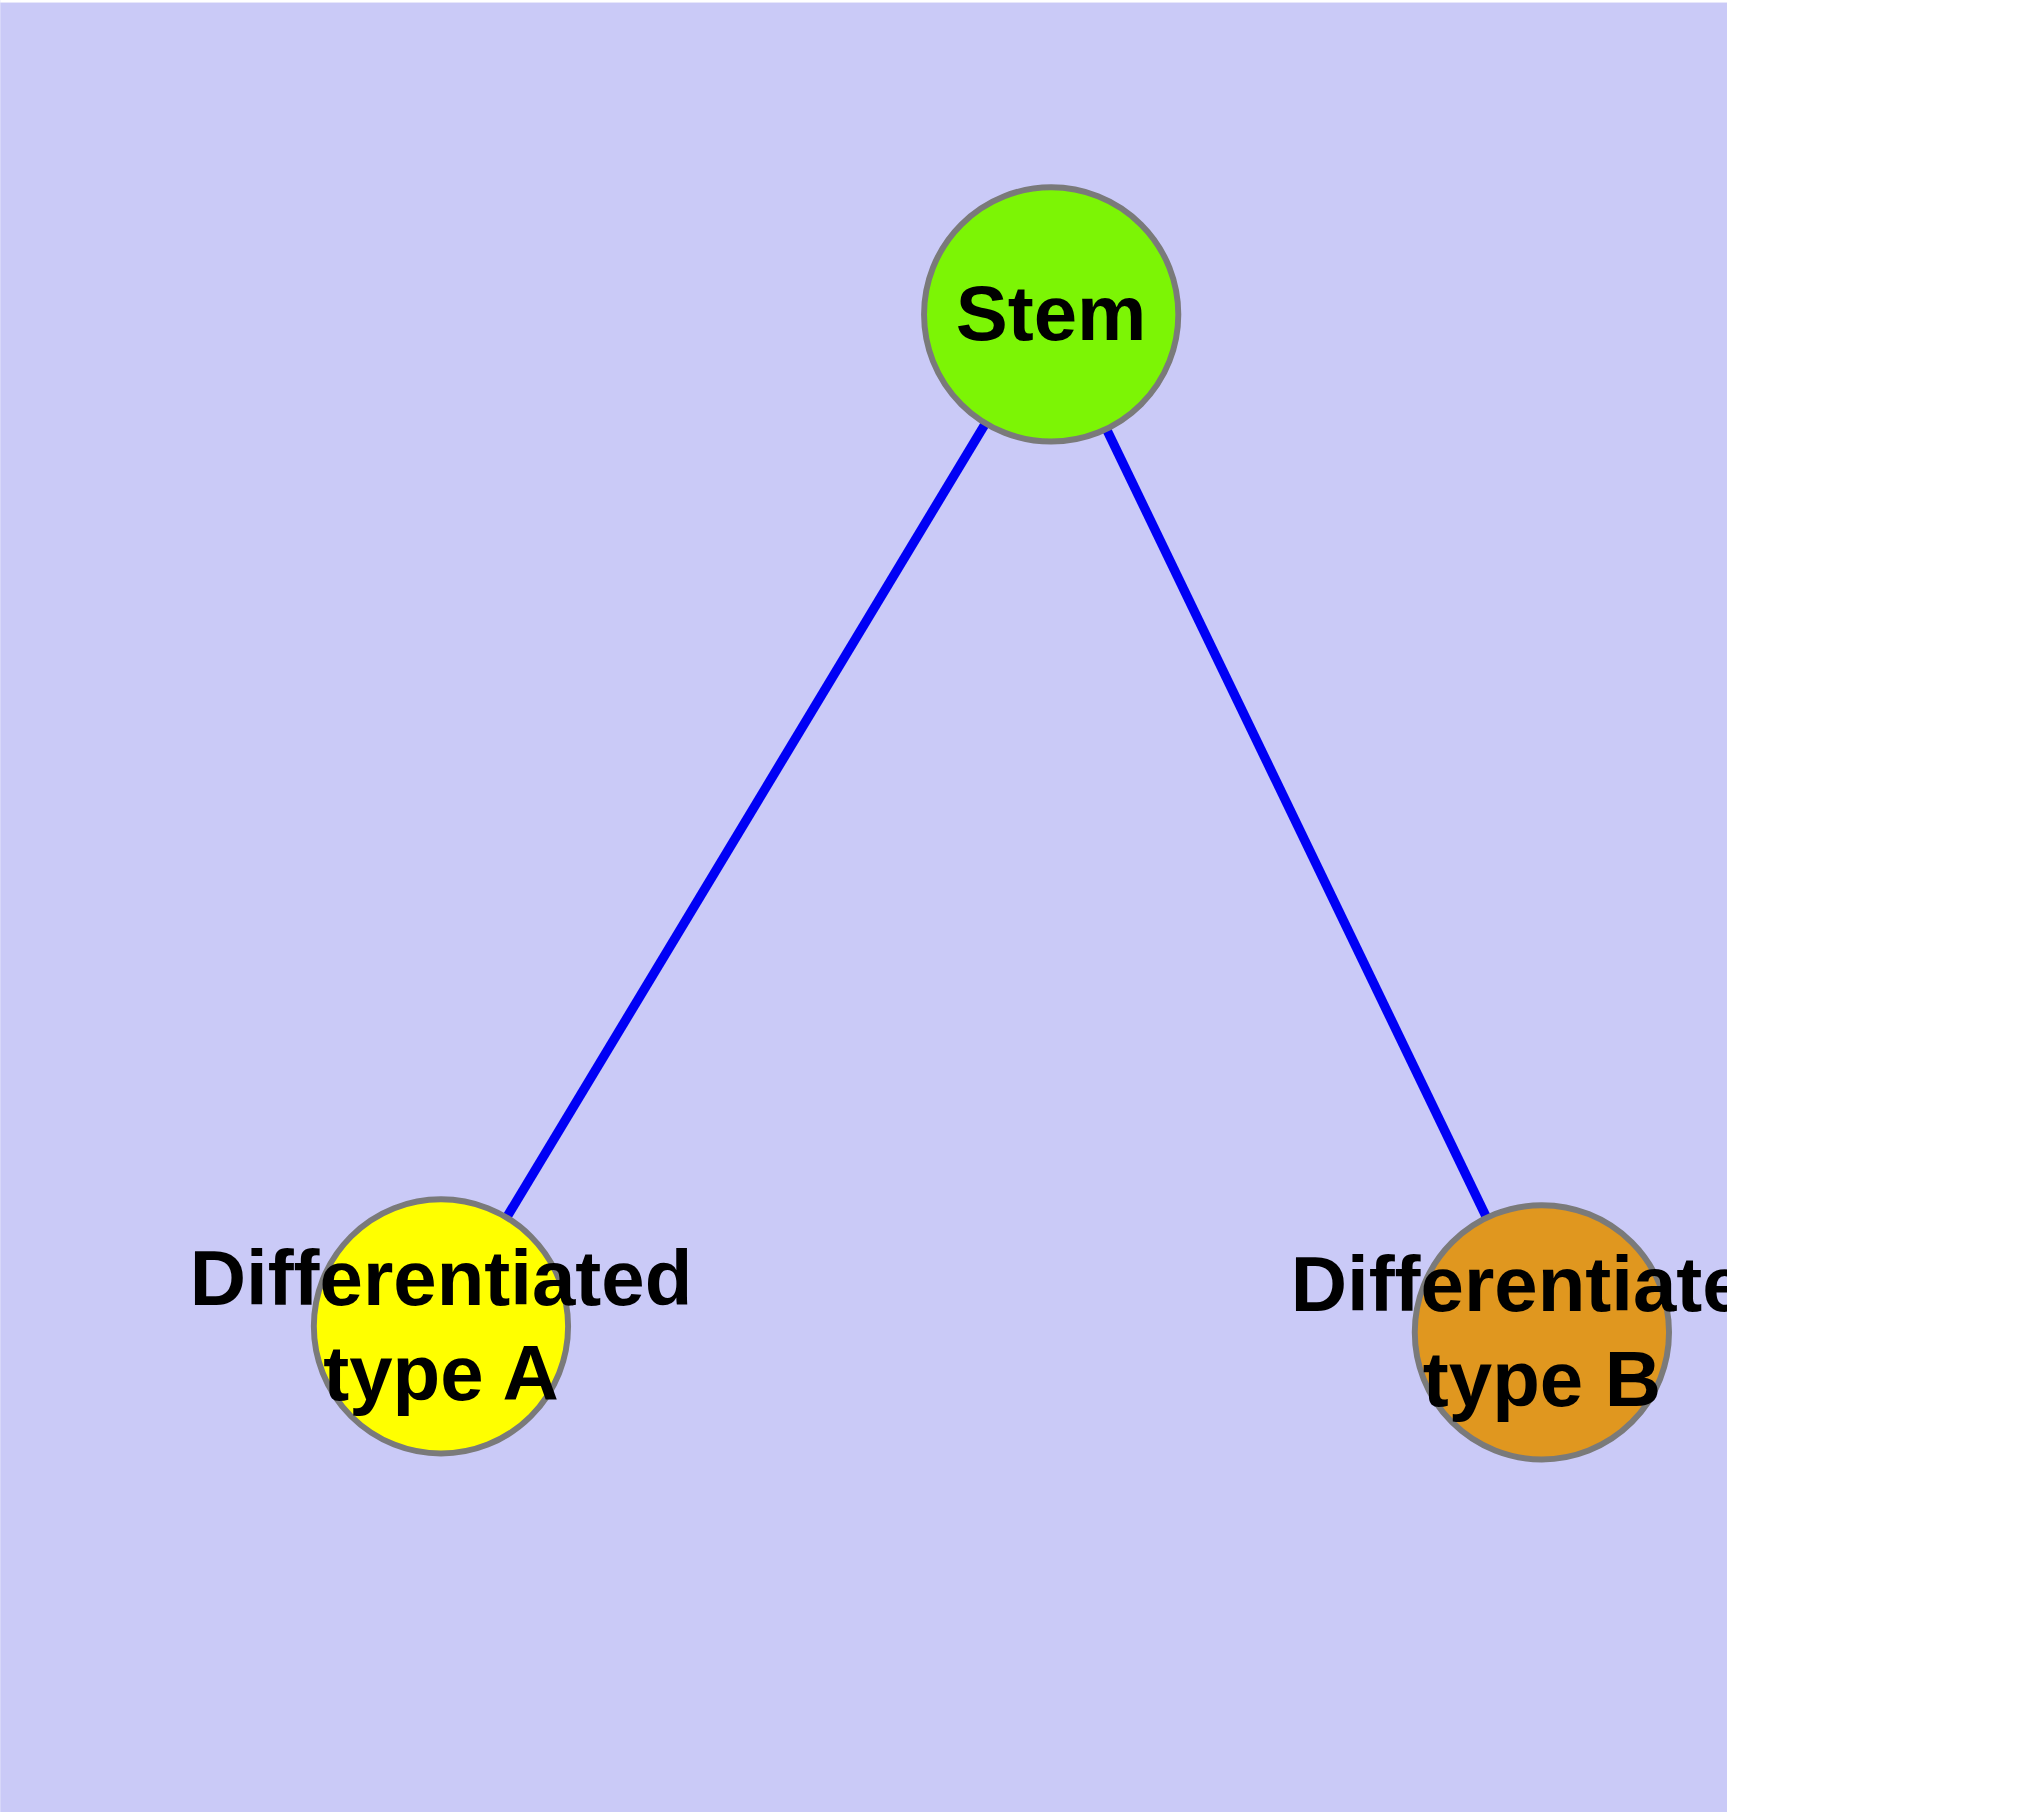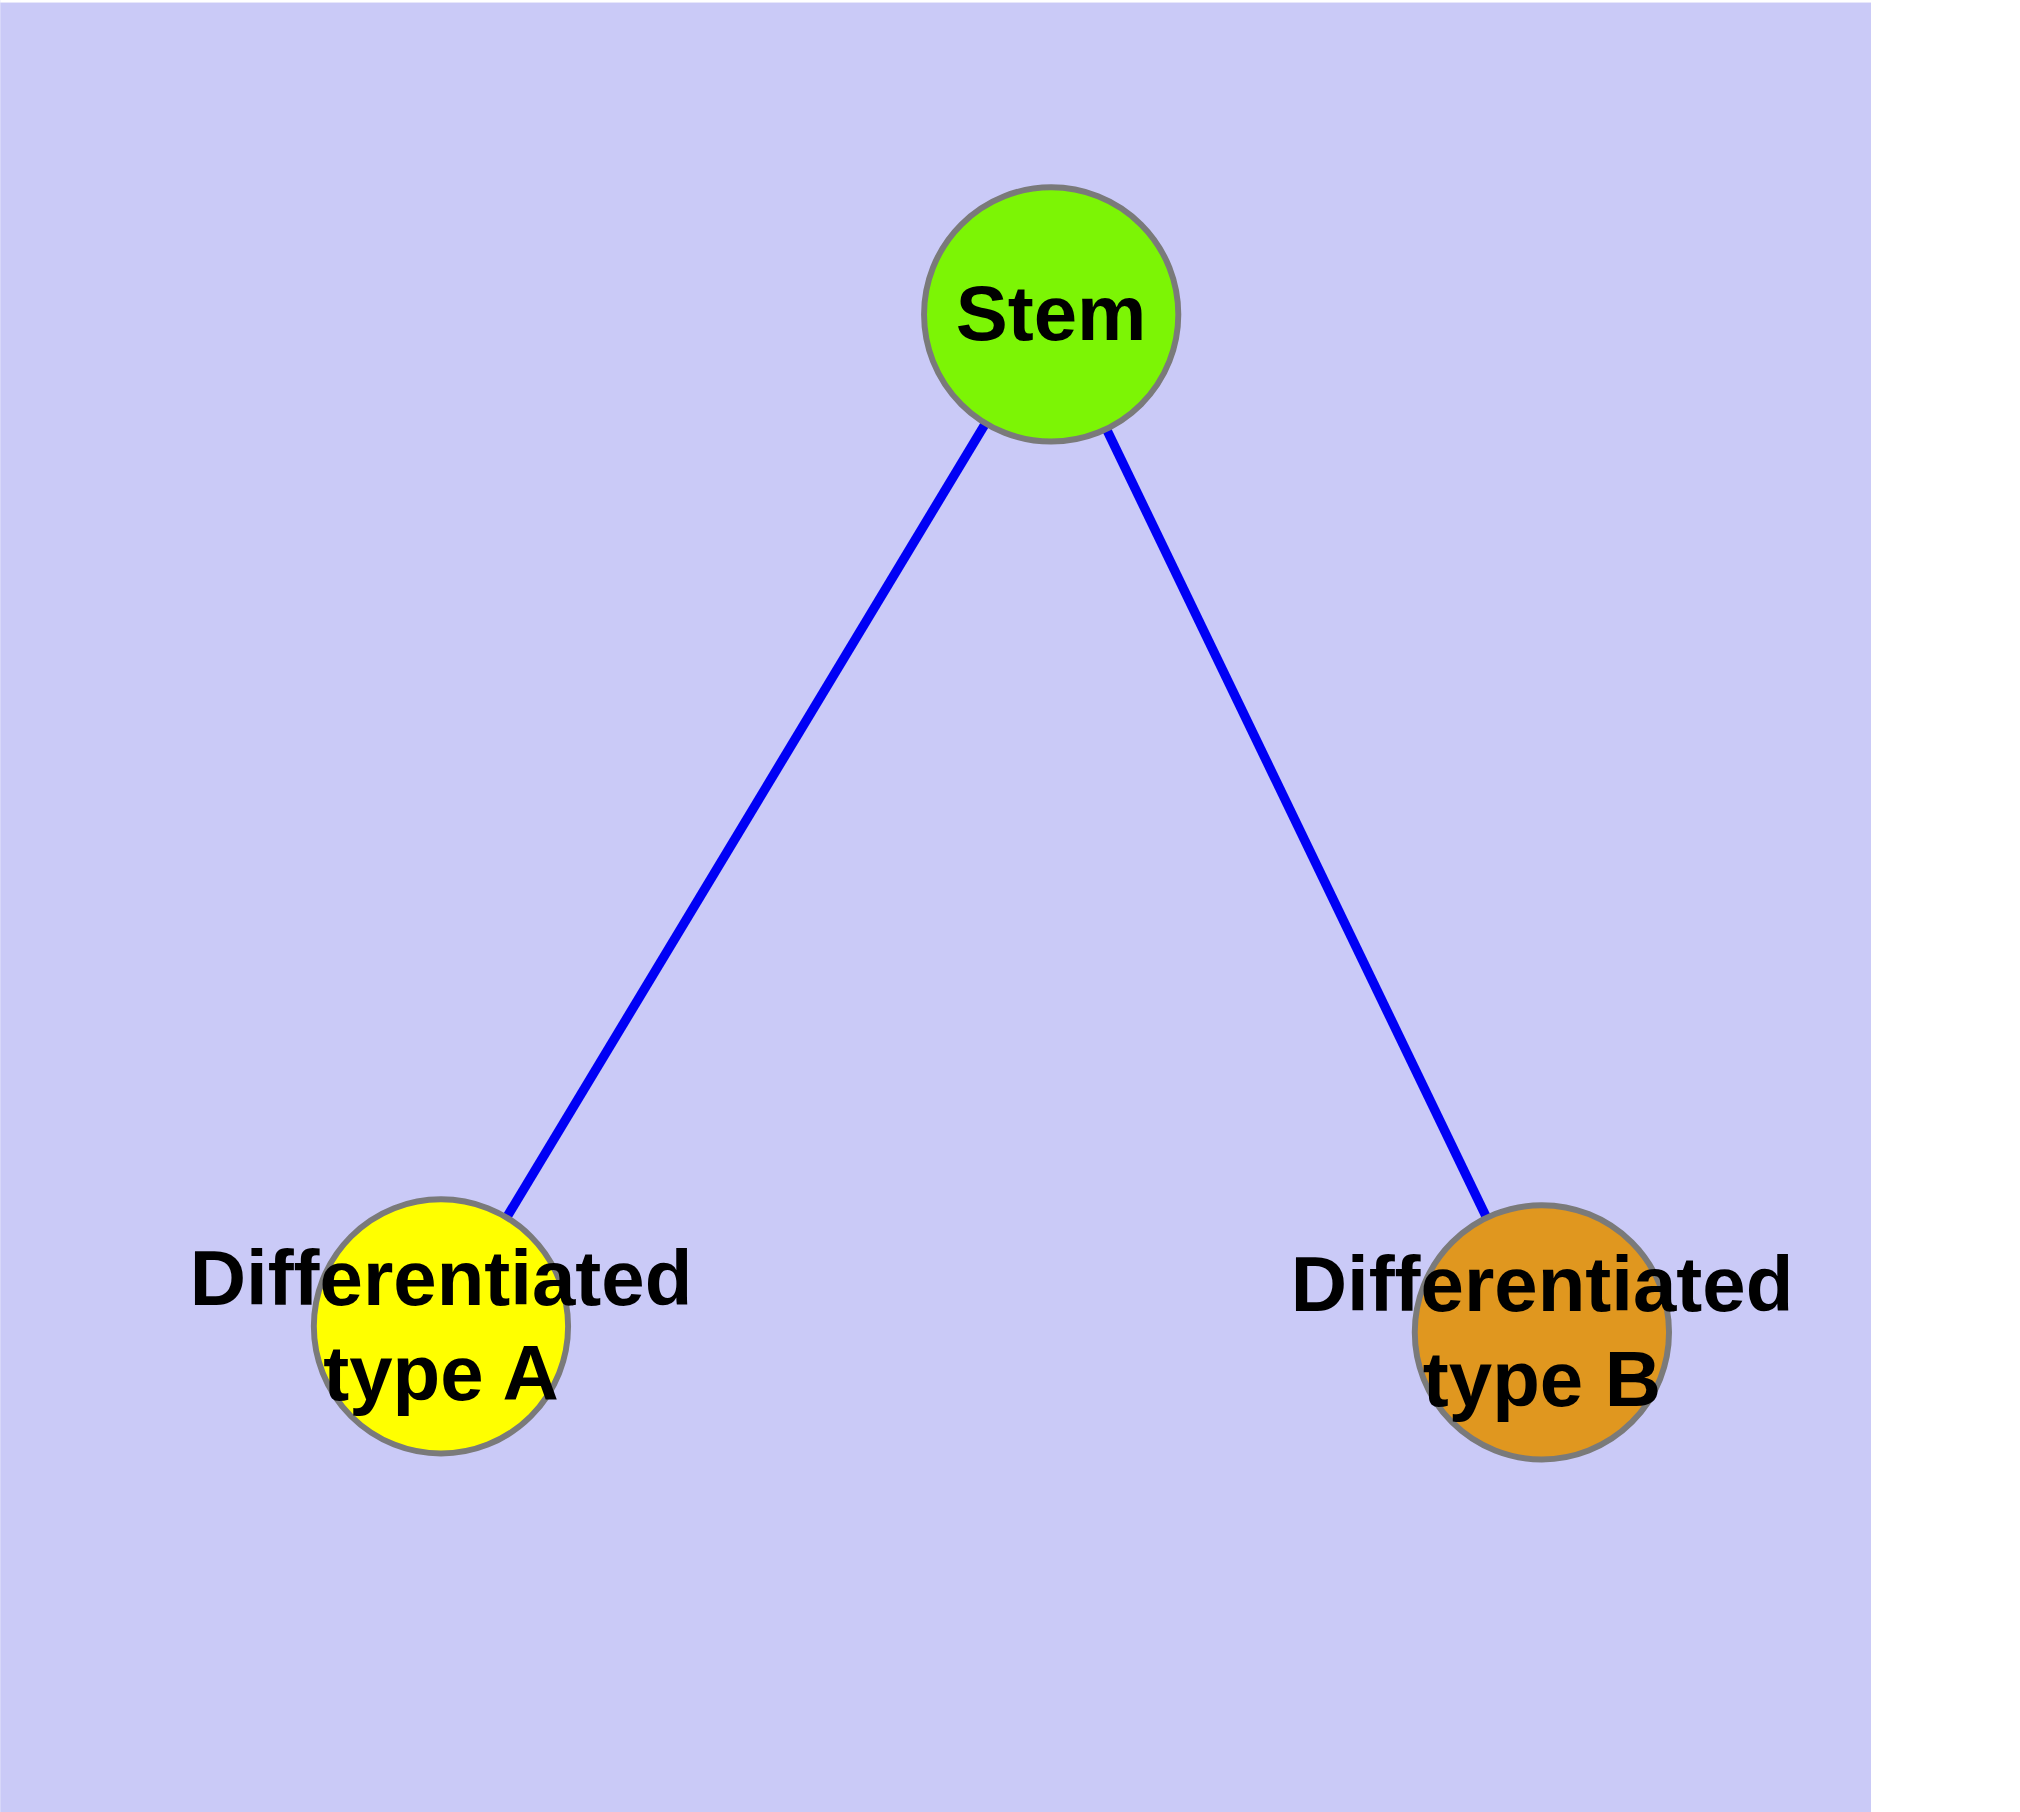--- a/index.html
+++ b/index.html
@@ -2,21 +2,21 @@
 <html style="font-size:13.6px"><head>
 <meta charset="utf-8">
 <style>
   html, body {
     margin: 0;
     padding: 0;
     background: #ffffff;
   }
   #stage {
     position: relative;
-    width: 1871px;
+    width: 1727px;
     height: 1812px;
     overflow: hidden;
     font-family: "Liberation Sans", sans-serif;
   }
   #diagram-svg {
     position: absolute;
     left: 0;
     top: 0;
     display: block;
   }

